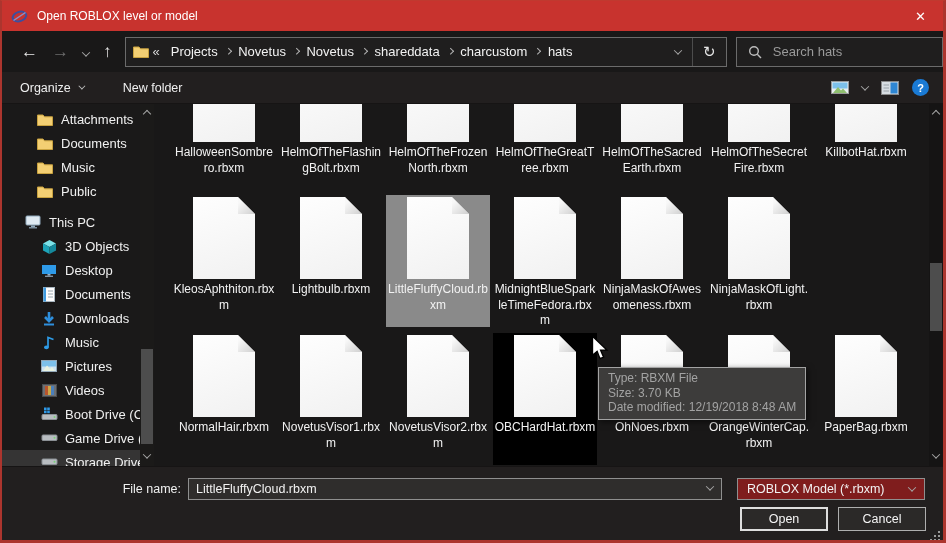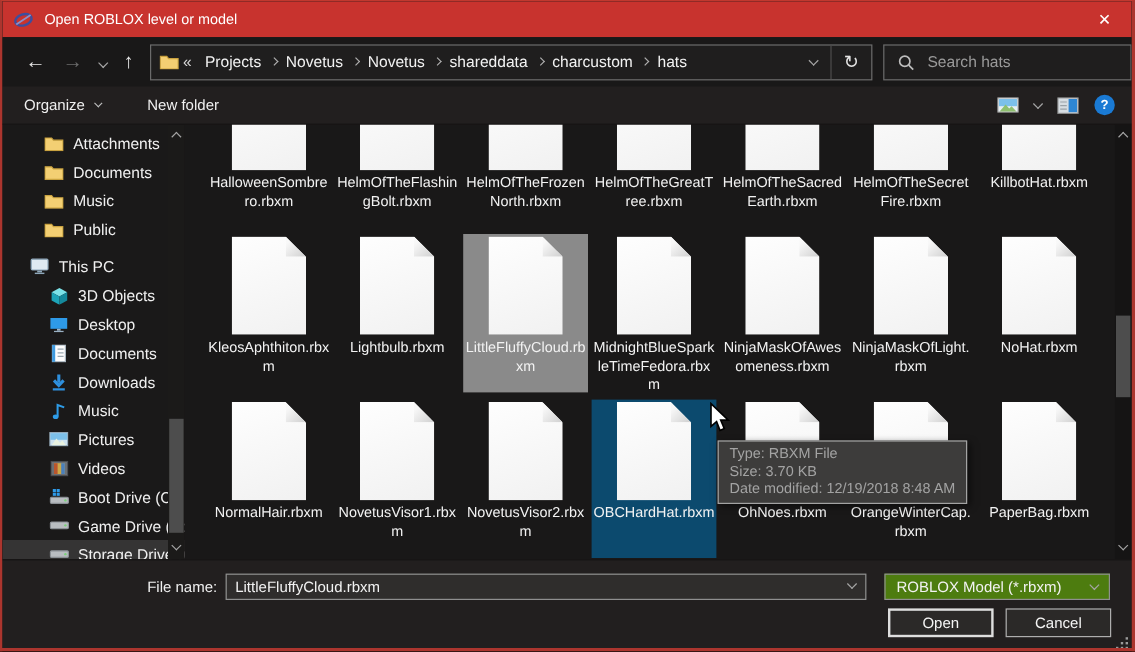--- a/index.html
+++ b/index.html
@@ -60,21 +60,21 @@
   .sbar .arr.t{top:7px;}
   .sbar .arr.b{bottom:7px;}
   
   .filegrid{flex:1;position:relative;overflow:hidden;background:#191818;}
   .frow{position:absolute;left:18px;display:flex;justify-content:space-between;}
   .frow.r1{top:-46px;}
   .frow.r2{top:91px;}
   .frow.r3{top:229px;}
   .fitem{width:104px;height:132px;margin-right:3px;display:flex;flex-direction:column;align-items:center;padding-top:2px;}
   .fitem.sel{background:#8a8a8a;}
-  .fitem.hov{background:#0c4a6e;}
+  .fitem.hov{background:#000000;}
   .ficon{position:relative;width:62px;height:82px;flex:0 0 auto;
     background:linear-gradient(160deg,#fefefe 0%,#f1f1f1 100%);
     clip-path:polygon(0 0,45px 0,62px 17px,62px 82px,0 82px);}
   .ficon::before{content:'';position:absolute;top:0;right:0;width:17px;height:17px;
     background:linear-gradient(to bottom right,#f8f8f8 20%,#cfcfcf 100%);
     clip-path:polygon(0 0,0 100%,100% 100%);}
   .flbl{margin-top:3px;font-size:12px;line-height:15.5px;color:#f2f2f2;text-align:center;width:102px;word-break:break-all;}
   .gbar{position:absolute;top:0;right:0;width:14px;height:100%;background:#151414;}
   .gbar .thumb{position:absolute;left:1px;top:159px;height:68px;width:12px;background:#4d4d4d;}
   .gbar .arr{position:absolute;left:4px;}
@@ -85,21 +85,21 @@
     padding:3px 9px 4px 9px;font-size:12px;line-height:14.5px;color:#a3a3a3;white-space:nowrap;box-shadow:2px 2px 6px rgba(0,0,0,.55);}
   .cursor{position:absolute;left:437px;top:231px;z-index:6;}
   
   .footer{height:78px;background:#221f1f;position:relative;border-top:1px solid #161414;}
   .fn-row{position:absolute;top:11px;left:0;width:100%;height:22px;display:flex;align-items:center;}
   .fn-label{width:186px;text-align:right;padding-right:7px;font-size:12.5px;color:#f0f0f0;flex:0 0 auto;}
   .combo{position:relative;width:534px;height:22px;flex:0 0 auto;}
   .combo input{width:100%;height:100%;background:#2f2d2c;border:1px solid #8f8f8f;color:#f2f2f2;
     font-size:12.5px;font-family:"Liberation Sans",sans-serif;padding:0 24px 0 7px;outline:none;}
   .combo .chv{position:absolute;right:9px;top:7px;}
-  .ftype{margin-left:15px;width:188px;height:22px;background:#4d7c0f;border:1px solid #8f8f8f;
+  .ftype{margin-left:15px;width:188px;height:22px;background:#7f1d1d;border:1px solid #8f8f8f;
     display:flex;align-items:center;padding:0 9px;font-size:12.5px;color:#f2f2f2;flex:0 0 auto;}
   .ftype .chv{margin-left:auto;}
   .btn{position:absolute;top:40px;width:88px;height:24px;background:#2b2928;color:#f5f5f5;
     font-size:12.5px;display:flex;align-items:center;justify-content:center;}
   .btn.open{left:738px;border:2px solid #dedede;}
   .btn.cancel{left:836px;border:1px solid #aeaeae;}
   .grip{position:absolute;right:3px;bottom:3px;width:2px;height:2px;background:#9a9a9a;
     box-shadow:-4px 0 #9a9a9a,-8px 0 #9a9a9a,0 -4px #9a9a9a,-4px -4px #9a9a9a,0 -8px #9a9a9a;}
 </style>
 </head>
@@ -390,24 +390,20 @@
             <div class="flbl">MidnightBlueSparkleTimeFedora.rbxm</div>
           </div>
         <div class="fitem">
             <div class="ficon"></div>
             <div class="flbl">NinjaMaskOfAwesomeness.rbxm</div>
           </div>
         <div class="fitem">
             <div class="ficon"></div>
             <div class="flbl">NinjaMaskOfLight.rbxm</div>
           </div>
-        <div class="fitem">
-            <div class="ficon"></div>
-            <div class="flbl">NoHat.rbxm</div>
-          </div>
       </div>
       <div class="frow r3">
         <div class="fitem">
             <div class="ficon"></div>
             <div class="flbl">NormalHair.rbxm</div>
           </div>
         <div class="fitem">
             <div class="ficon"></div>
             <div class="flbl">NovetusVisor1.rbxm</div>
           </div>

